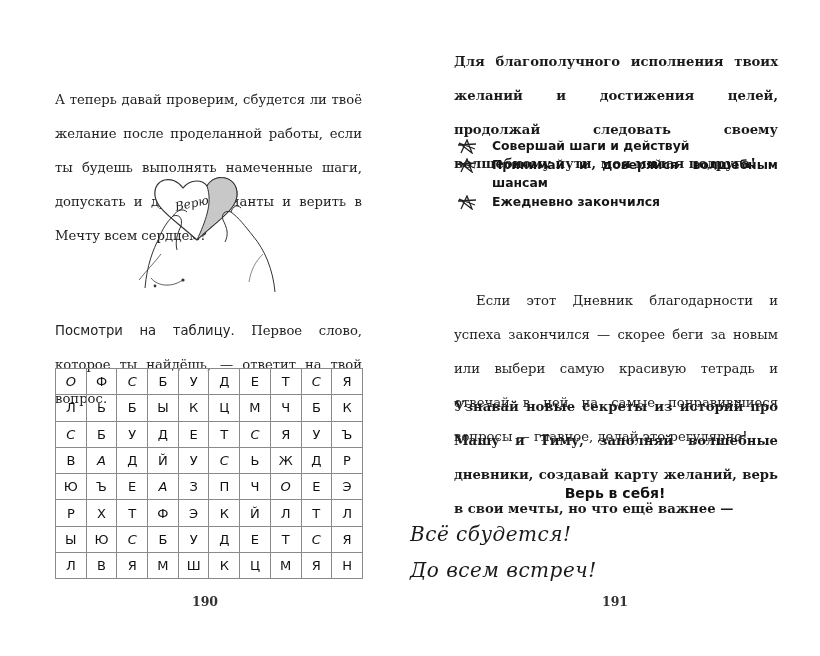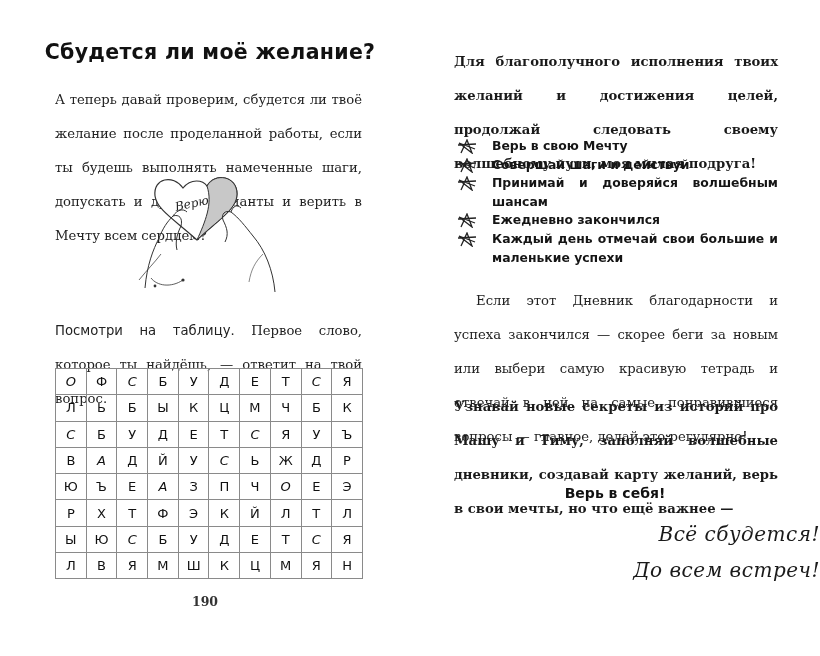--- a/index.html
+++ b/index.html
@@ -21,29 +21,28 @@
     font-family:"DejaVu Sans", sans-serif; font-size:13px; color:#111; }
   .grid td.it { font-style:italic; }
   .pnum { position:absolute; top:594px; width:100%; text-align:center; font-family:"DejaVu Serif", serif; font-size:12.5px; color:#333;font-weight:bold; }
   .right-intro { position:absolute; left:44px; width:324px; top:45px; }
   .list { position:absolute; left:44px; top:137px; width:324px; margin:0; padding:0; list-style:none; }
   .list li { position:relative; padding-left:38px; font-family:"DejaVu Sans", sans-serif; font-weight:bold; font-size:12.4px; line-height:18.6px; color:#151515; text-align:justify; }
   .list li .star { position:absolute; left:3px; top:2px; width:20px; height:15px; }
   .p2 { position:absolute; left:44px; width:324px; top:284px; text-indent:22px; }
   .p3 { position:absolute; left:44px; width:324px; top:390px; }
   .believe { position:absolute; left:0; width:410px; top:485px; text-align:center; font-family:"DejaVu Sans", sans-serif; font-weight:bold; font-size:14px; color:#111; }
-  .script { position:absolute; left:0; width:410px; text-align:right; font-family:"DejaVu Serif", serif; font-style:italic; font-size:20px; color:#1a1a1a; letter-spacing:0.5px; }
+  .script { position:absolute; left:0; width:410px; text-align:left; font-family:"DejaVu Serif", serif; font-style:italic; font-size:20px; color:#1a1a1a; letter-spacing:0.5px; }
   .script.s1 { top:522px; }
   .script.s2 { top:558px; }
 </style>
 </head>
 <body>
 
 <div class="page page-left">
-  <div class="title">Сбудется ли моё желание?</div>
   <div class="serif left-intro">А теперь давай проверим, сбудется ли твоё желание после проделанной работы, если ты будешь выполнять намеченные шаги, допускать и другие варианты и верить в Мечту всем сердцем?</div>
 
   <svg class="illus" viewBox="0 0 170 125">
     <path d="M58 18 C48 4 28 8 30 26 C32 40 50 50 72 70 C90 52 112 40 112 24 C112 6 90 2 82 16 C78 10 66 8 58 18 Z" fill="#ffffff" stroke="#333" stroke-width="1.2"></path>
     <path d="M82 16 C90 2 112 6 112 24 C112 40 90 52 72 70 C80 52 88 34 82 16 Z" fill="#c8c8c8" stroke="#333" stroke-width="1"></path>
     <text x="50" y="40" font-family="DejaVu Serif, serif" font-style="italic" font-size="12" fill="#222" transform="rotate(-12 55 36)">Верю</text>
     <path d="M20 118 C22 95 28 80 34 68 C38 58 42 52 48 46 C54 44 58 48 56 56 C52 64 50 72 52 80" fill="none" stroke="#333" stroke-width="1"></path>
     <path d="M48 46 C52 40 58 38 62 42" fill="none" stroke="#333" stroke-width="1"></path>
     <path d="M14 110 C22 100 30 92 36 84" fill="none" stroke="#444" stroke-width="0.8"></path>
     <path d="M26 108 C32 116 46 118 58 110" fill="none" stroke="#333" stroke-width="0.8"></path>
@@ -159,34 +158,29 @@
 
   <div class="pnum">190</div>
 </div>
 
 <div class="page page-right">
   <div class="serif bold right-intro">Для благополучного исполнения твоих желаний и достижения целей, продолжай следовать своему волшебному пути, моя милая подруга!</div>
 
   <ul class="list">
     <li><svg class="star" viewBox="0 0 20 15">
           <path d="M1 6 L19 5 M4 14 L10 1 L15 14 L2 4 L18 10" fill="none" stroke="#222" stroke-width="1.3"></path>
-        </svg><span>Верь в свою Мечту</span></li>
-    <li><svg class="star" viewBox="0 0 20 15">
-          <path d="M1 6 L19 5 M4 14 L10 1 L15 14 L2 4 L18 10" fill="none" stroke="#222" stroke-width="1.3"></path>
         </svg><span>Совершай шаги и действуй</span></li>
     <li><svg class="star" viewBox="0 0 20 15">
           <path d="M1 6 L19 5 M4 14 L10 1 L15 14 L2 4 L18 10" fill="none" stroke="#222" stroke-width="1.3"></path>
         </svg><span>Принимай и доверяйся волшебным шансам</span></li>
     <li><svg class="star" viewBox="0 0 20 15">
           <path d="M1 6 L19 5 M4 14 L10 1 L15 14 L2 4 L18 10" fill="none" stroke="#222" stroke-width="1.3"></path>
         </svg><span>Ежедневно закончился</span></li>
-    <li><svg class="star" viewBox="0 0 20 15">
-          <path d="M1 6 L19 5 M4 14 L10 1 L15 14 L2 4 L18 10" fill="none" stroke="#222" stroke-width="1.3"></path>
-        </svg><span>Каждый день отмечай свои большие и маленькие успехи</span></li>
   </ul>
 
   <div class="serif bold p3">Узнавай новые секреты из историй про Машу и Тиму, заполняй волшебные дневники, создавай карту желаний, верь в свои мечты, но что ещё важнее —</div>
   <div class="serif p2">Если этот Дневник благодарности и успеха закончился — скорее беги за новым или выбери самую красивую тетрадь и отвечай в ней на самые понравившиеся вопросы — главное, делай это регулярно!</div>
   <div class="believe">Верь в себя!</div>
   <div class="script s1">Всё сбудется!</div>
   <div class="script s2">До всем встреч!</div>
 
+  <div class="pnum">191</div>
 </div>
 
 </body></html>

